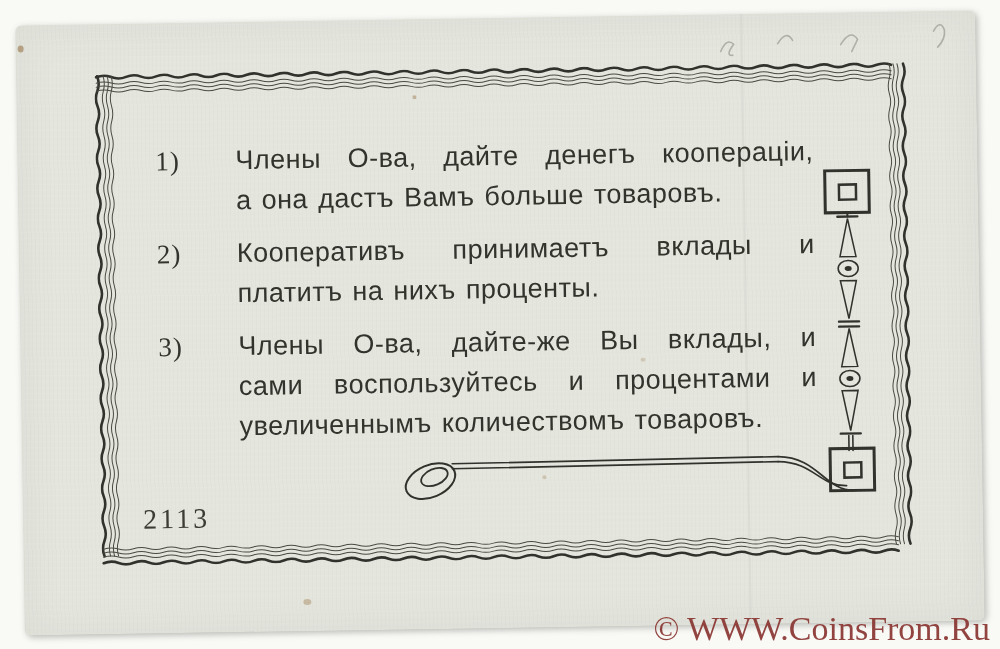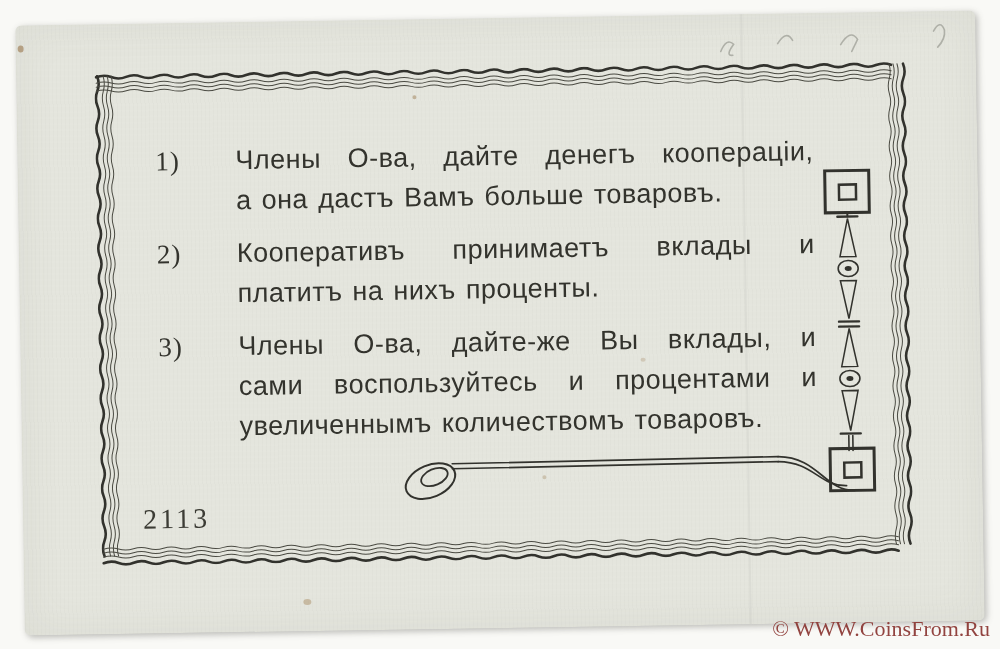--- a/index.html
+++ b/index.html
@@ -45,21 +45,21 @@
   .line.j{text-align:justify;text-align-last:justify;}
   .serial{
     position:absolute;left:120px;top:480px;
     font-family:"Liberation Serif",serif;
     font-size:28px;letter-spacing:3px;color:#3c3c35;
   }
   
   .watermark{
     position:absolute;right:10px;bottom:5px;text-align:right;
     font-family:"Liberation Serif",serif;
-    font-size:22px;line-height:30px;
+    font-size:34px;line-height:30px;
     color:#8a3531;z-index:5;opacity:0.92;
   }
   
   .spot{position:absolute;border-radius:50%;}
   .s1{left:22px;top:38px;width:6px;height:7px;background:rgba(146,108,62,.55);}
   .s2{left:416px;top:94px;width:4px;height:4px;background:rgba(150,115,70,.45);}
   .s3{left:299px;top:596px;width:8px;height:6px;background:rgba(158,122,74,.4);}
   .s4{left:540px;top:476px;width:4px;height:4px;background:rgba(150,115,70,.3);}
   .s5{left:640px;top:360px;width:5px;height:4px;background:rgba(150,115,70,.25);}
 </style>

